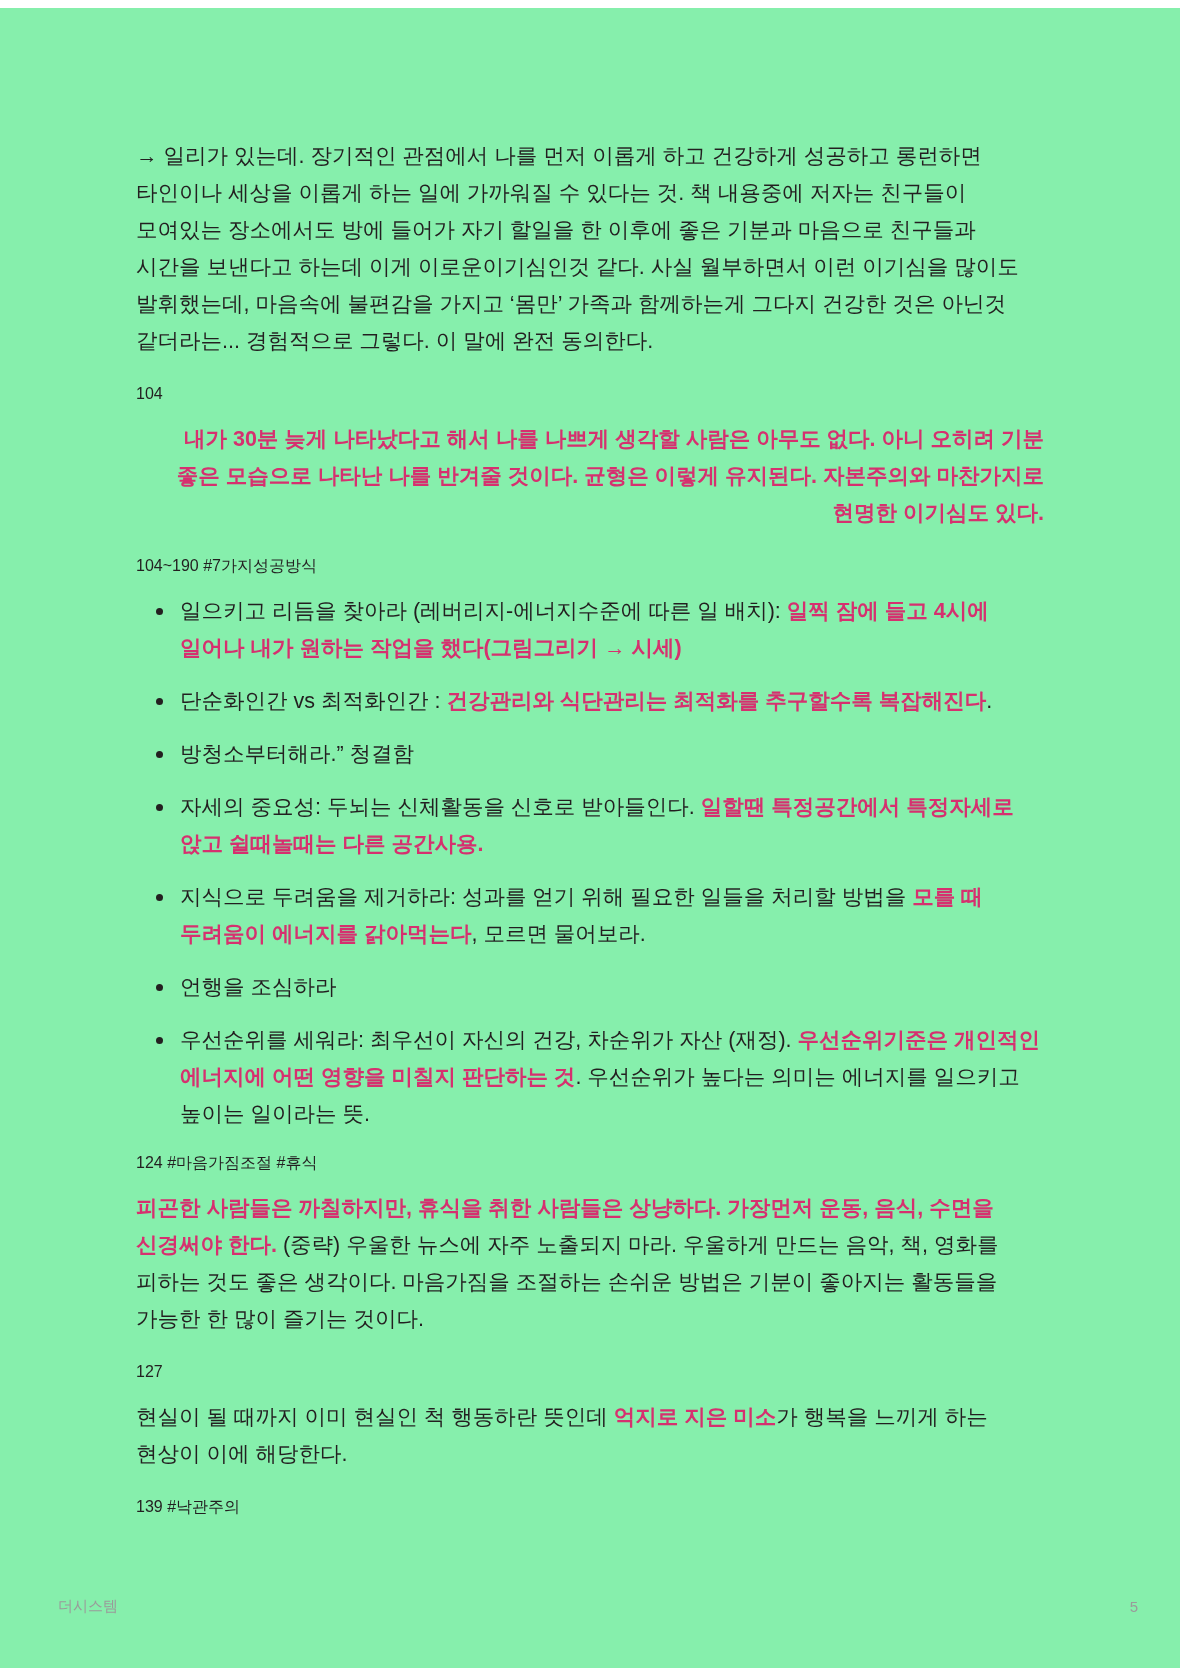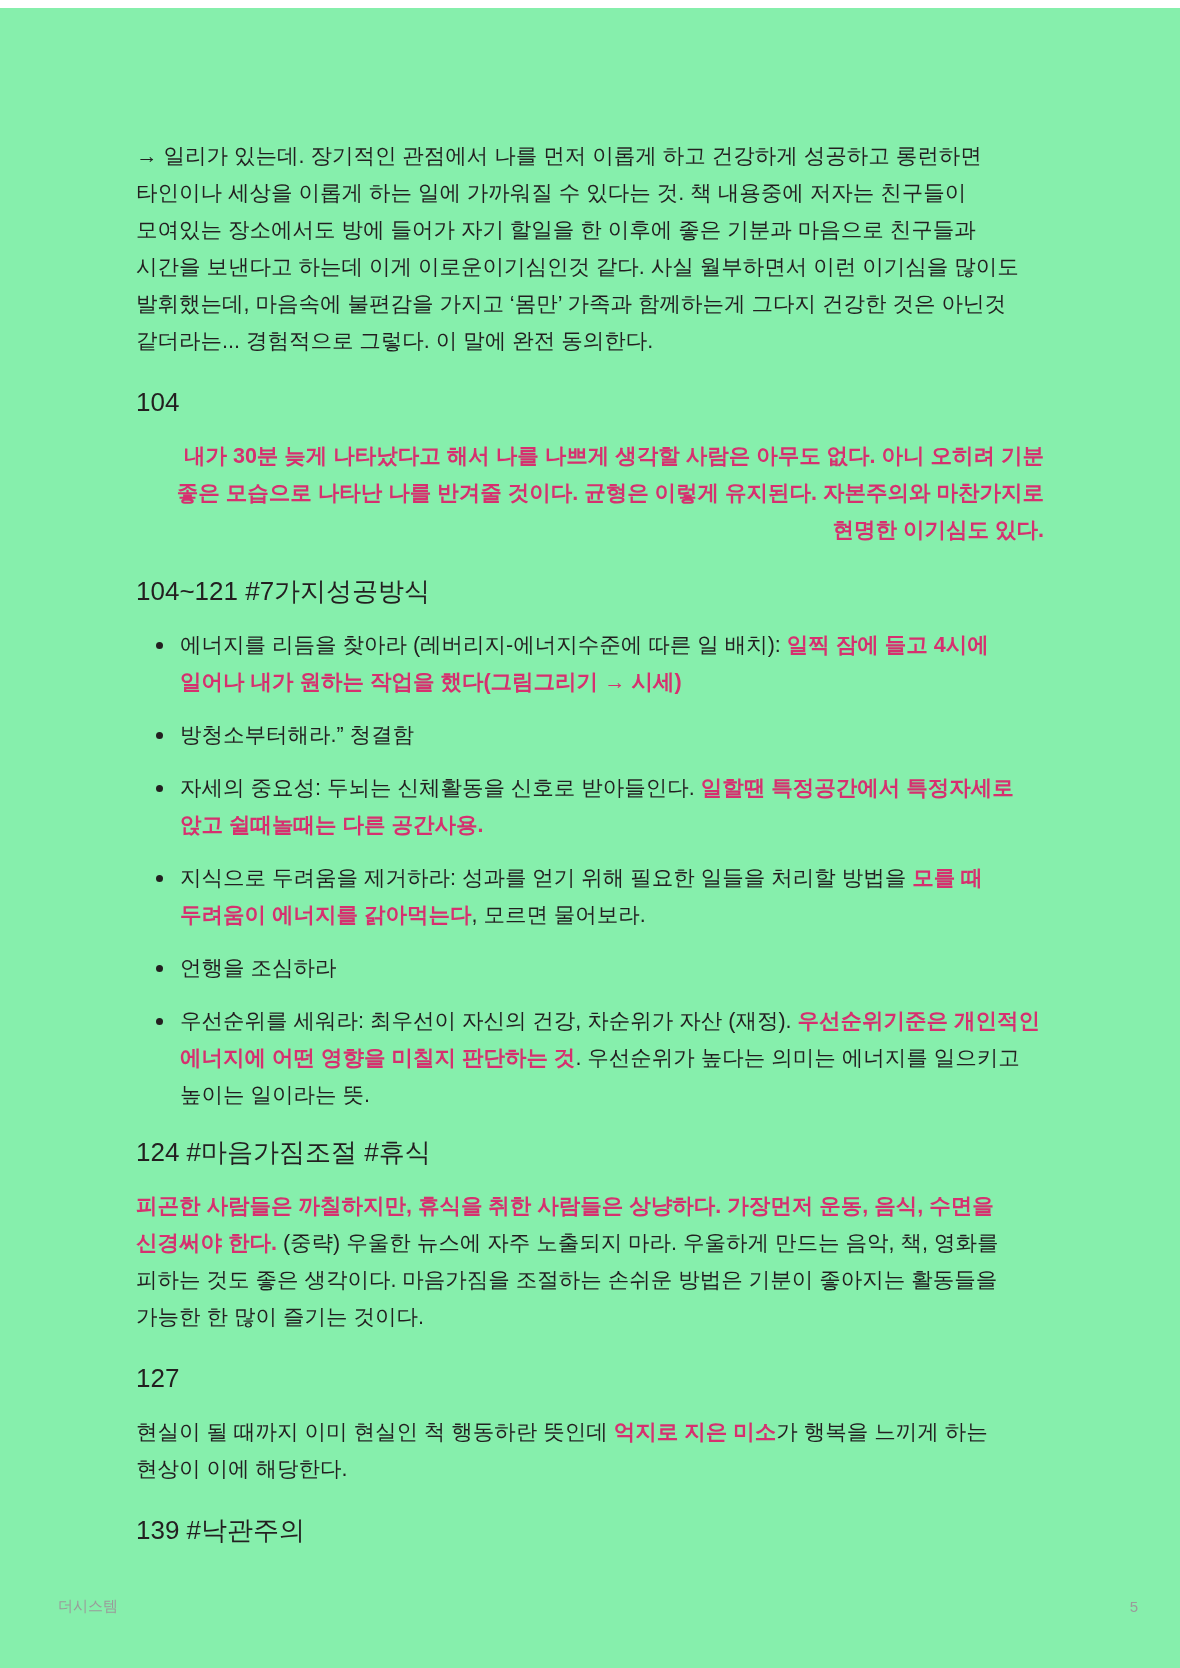--- a/index.html
+++ b/index.html
@@ -27,21 +27,21 @@
   }
   .para {
     font-size: 21.5px;
     line-height: 1.72;
     color: #231f20;
     margin: 0 0 20px 0;
     text-align: left;
     word-break: keep-all;
   }
   .heading-num {
-    font-size: 26px;
+    font-size: 16px;
     line-height: 1.7;
     color: #231f20;
     margin: 0 0 14px 0;
   }
   .hl {
     color: #d6306f;
     font-weight: bold;
   }
   .hl-block {
     font-size: 21.5px;
@@ -100,24 +100,25 @@
 <body>
 
 <div class="page">
 
   <p class="para">→ 일리가 있는데. 장기적인 관점에서 나를 먼저 이롭게 하고 건강하게 성공하고 롱런하면 타인이나 세상을 이롭게 하는 일에 가까워질 수 있다는 것. 책 내용중에 저자는 친구들이 모여있는 장소에서도 방에 들어가 자기 할일을 한 이후에 좋은 기분과 마음으로 친구들과 시간을 보낸다고 하는데 이게 이로운이기심인것 같다. 사실 월부하면서 이런 이기심을 많이도 발휘했는데, 마음속에 불편감을 가지고 ‘몸만’ 가족과 함께하는게 그다지 건강한 것은 아닌것 같더라는... 경험적으로 그렇다. 이 말에 완전 동의한다.</p>
 
   <p class="heading-num">104</p>
 
   <p class="hl-block">내가 30분 늦게 나타났다고 해서 나를 나쁘게 생각할 사람은 아무도 없다. 아니 오히려 기분 좋은 모습으로 나타난 나를 반겨줄 것이다. 균형은 이렇게 유지된다. 자본주의와 마찬가지로 현명한 이기심도 있다.</p>
 
-  <p class="heading-num">104~121 #7가지성공방식</p>
+  <p class="heading-num">104~190 #7가지성공방식</p>
 
   <ul class="bullets">
-    <li><span>에너지를 리듬을 찾아라 (레버리지-에너지수준에 따른 일 배치): </span><span class="hl">일찍 잠에 들고 4시에 일어나 내가 원하는 작업을 했다(그림그리기 → 시세)</span></li>
+    <li><span>일으키고 리듬을 찾아라 (레버리지-에너지수준에 따른 일 배치): </span><span class="hl">일찍 잠에 들고 4시에 일어나 내가 원하는 작업을 했다(그림그리기 → 시세)</span></li>
+    <li><span>단순화인간 vs 최적화인간 : </span><span class="hl">건강관리와 식단관리는 최적화를 추구할수록 복잡해진다</span><span>.</span></li>
     <li><span>방청소부터해라.” 청결함</span></li>
     <li><span>자세의 중요성: 두뇌는 신체활동을 신호로 받아들인다. </span><span class="hl">일할땐 특정공간에서 특정자세로 앉고 쉴때놀때는 다른 공간사용.</span></li>
     <li><span>지식으로 두려움을 제거하라: 성과를 얻기 위해 필요한 일들을 처리할 방법을 </span><span class="hl">모를 때 두려움이 에너지를 갉아먹는다</span><span>, 모르면 물어보라.</span></li>
     <li><span>언행을 조심하라</span></li>
     <li><span>우선순위를 세워라: 최우선이 자신의 건강, 차순위가 자산 (재정). </span><span class="hl">우선순위기준은 개인적인 에너지에 어떤 영향을 미칠지 판단하는 것</span><span>. 우선순위가 높다는 의미는 에너지를 일으키고 높이는 일이라는 뜻.</span></li>
   </ul>
 
   <p class="heading-num">124 #마음가짐조절 #휴식</p>
 
   <p class="para"><span class="hl">피곤한 사람들은 까칠하지만, 휴식을 취한 사람들은 상냥하다. 가장먼저 운동, 음식, 수면을 신경써야 한다.</span><span> (중략) 우울한 뉴스에 자주 노출되지 마라. 우울하게 만드는 음악, 책, 영화를 피하는 것도 좋은 생각이다. 마음가짐을 조절하는 손쉬운 방법은 기분이 좋아지는 활동들을 가능한 한 많이 즐기는 것이다.</span></p>

